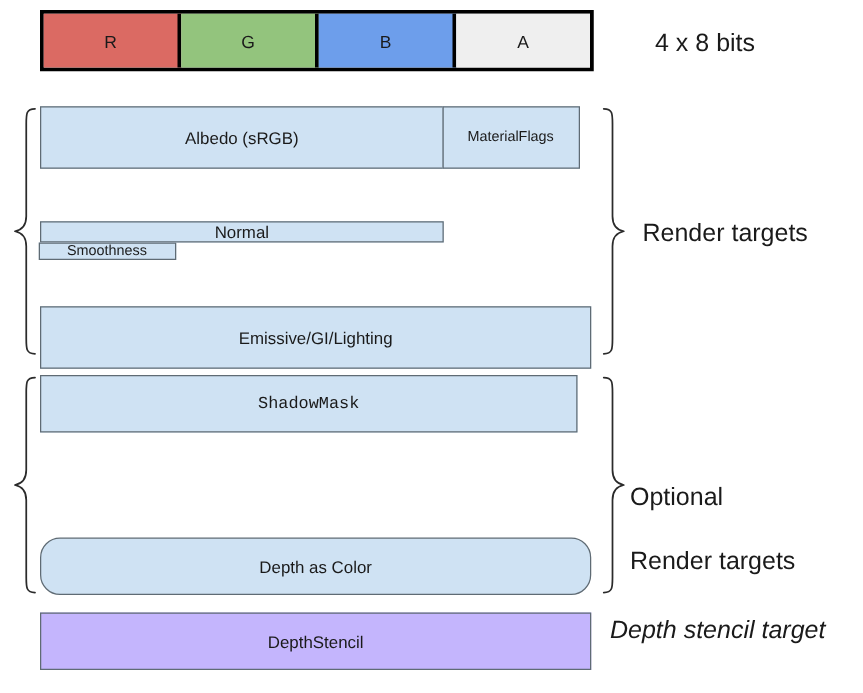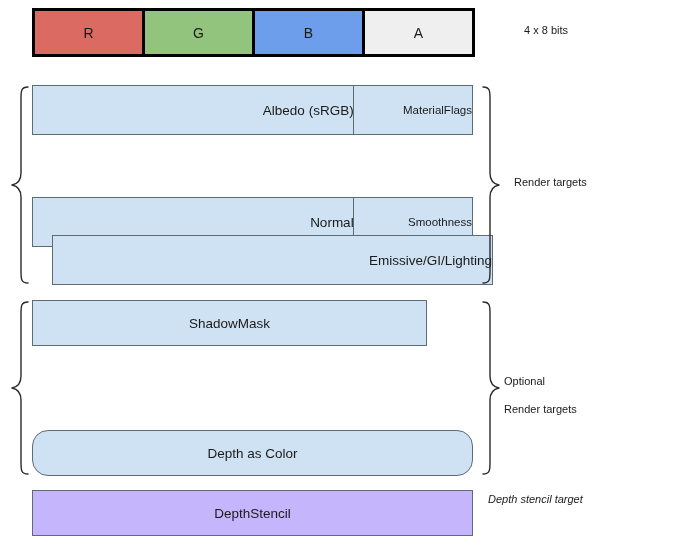--- a/index.html
+++ b/index.html
@@ -78,33 +78,33 @@
     width: 441px;
     height: 50px;
     display: flex;
   }
   .rt-cell {
     box-sizing: border-box;
     background: #cfe2f3;
     border: 1.5px solid #5f6b74;
     display: flex;
     align-items: center;
-    justify-content: flex-end;
+    justify-content: center;
     font-size: 13.5px;
     color: #1a1a1a;
   }
   .rt-cell.main  { width: 323px; }
-  .rt-cell.side  { width: 120px; margin-left: -1.5px; font-size: 11.5px; }
+  .rt-cell.side  { width: 110px; margin-left: -1.5px; font-size: 11.5px; }
   .rt-cell.full  { width: 441px; }
   .rt-row + .rt-row { margin-top: 0; }
 
   
   .side-label {
     position: absolute;
-    font-size: 11px;
+    font-size: 20px;
     color: #1a1a1a;
     line-height: 1.28;
     white-space: pre-line;
   }
 
   
   .brace {
     position: absolute;
     pointer-events: none;
   }
@@ -143,48 +143,48 @@
     <div class="rt-row" style="top:0px;">
       <div class="rt-cell main">
         <span>Albedo (sRGB)</span>
       </div>
       <div class="rt-cell side">
         <span>MaterialFlags</span>
       </div>
     </div>
 
 
-    <div class="rt-row" style="top:112px;">
+    <div class="rt-row" style="top:92px;flex-direction:column;">
       <div class="rt-cell main">
         <span>Normal</span>
       </div>
       <div class="rt-cell side">
         <span>Smoothness</span>
       </div>
     </div>
 
-    <div class="rt-row" style="top:150px;margin-left:20px;">
+    <div class="rt-row" style="top:160px;">
       <div class="rt-cell full">
         <span>Emissive/GI/Lighting</span>
       </div>
     </div>
 
   </div>
 
   <svg class="brace" style="left:10px; top:85px;" width="20" height="200" viewBox="0 0 20 200">
     <path d="M18 2 C11 2 11 6 11 14 L11 88 C11 96 7 99 2 100 C7 101 11 104 11 112 L11 186 C11 194 11 198 18 198"></path>
   </svg>
 
   <svg class="brace" style="left:481px; top:85px;" width="20" height="200" viewBox="0 0 20 200">
     <path d="M2 2 C9 2 9 6 9 14 L9 88 C9 96 13 99 18 100 C13 101 9 104 9 112 L9 186 C9 194 9 198 2 198"></path>
   </svg>
 
   <div class="side-label" style="left:514px; top:175px;">Render targets</div>
 
-  <div class="box" style="left:32px; top:300px; width:395px; height:46px;">
+  <div class="box" style="left:32px; top:300px; width:430px; height:46px;font-family:Liberation Mono, monospace;">
     <span>ShadowMask</span>
   </div>
 
 
   <div class="box" style="left:32px; top:430px; width:441px; height:46px;border-radius:16px;">
     <span>Depth as Color</span>
   </div>
 
   <svg class="brace" style="left:10px; top:300px;" width="20" height="176" viewBox="0 0 20 176">
     <path d="M18 2 C11 2 11 6 11 14 L11 76 C11 84 7 87 2 88 C7 89 11 92 11 100 L11 162 C11 170 11 174 18 174"></path>

